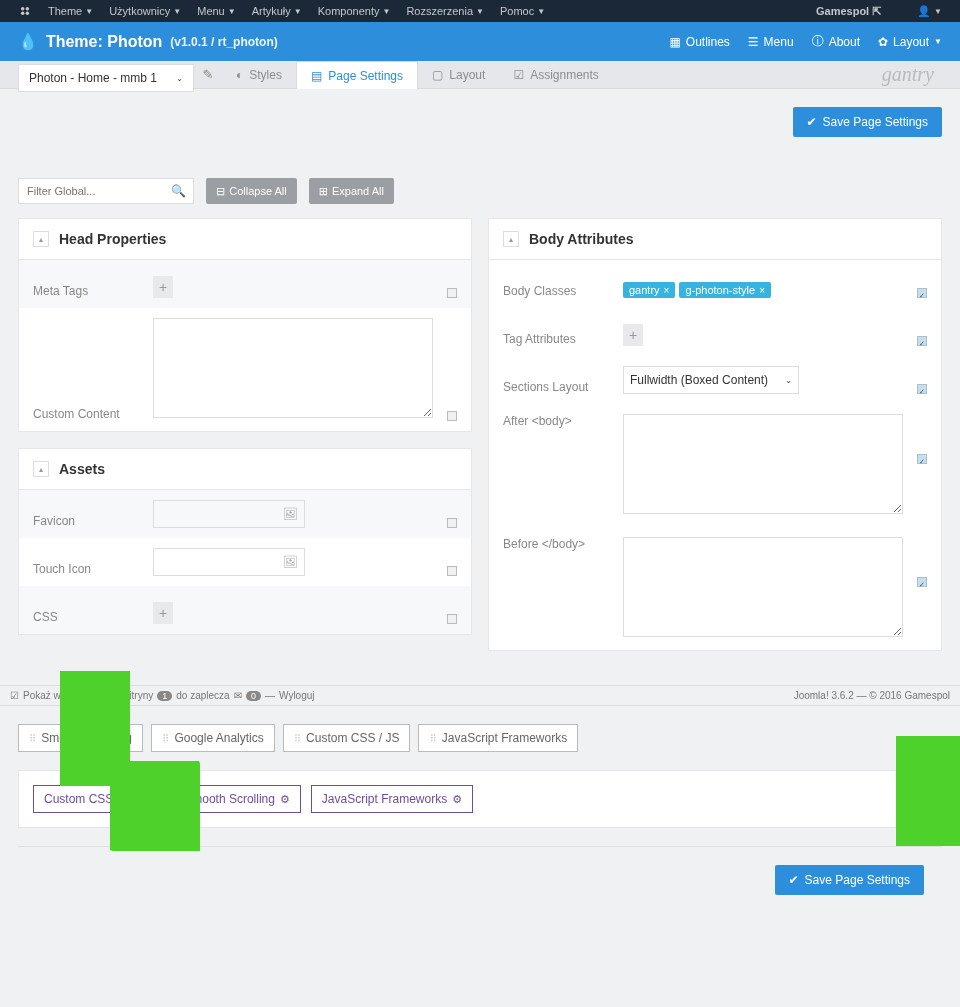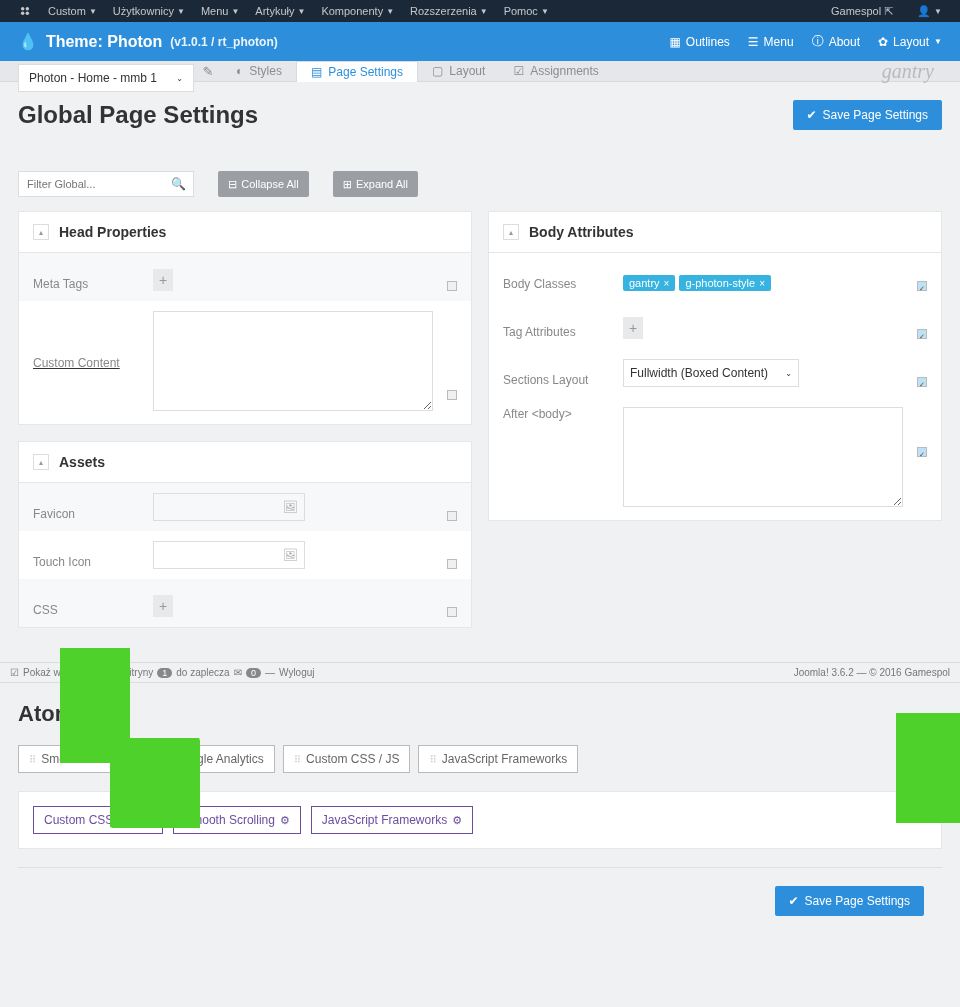--- a/index.html
+++ b/index.html
@@ -1,41 +1,41 @@
 <!DOCTYPE html>
 <html><head>
 <meta charset="utf-8">
 <style>
 * { box-sizing: border-box; margin: 0; padding: 0; }
 body { font-family: -apple-system, BlinkMacSystemFont, "Segoe UI", Arial, sans-serif; font-size: 13px; color: #333; background: #f0f1f3; }
 .top-nav { background: #1a2838; color: #c5c7cb; height: 22px; display: flex; align-items: center; padding: 0 10px; font-size: 11px; }
 .top-nav-left { display: flex; gap: 0; align-items: center; }
-.top-nav-right { margin-left: auto; display: flex; gap: 8px; align-items: flex-start; }
+.top-nav-right { margin-left: auto; display: flex; gap: 20px; align-items: flex-start; font-weight: bold; }
 .top-nav-item { padding: 0 8px; cursor: pointer; display: flex; align-items: center; gap: 3px; }
 .joomla-icon { width: 14px; height: 14px; display: inline-block; }
 .caret { font-size: 8px; }
 .theme-bar { background: #2d8fdb; color: #fff; height: 39px; display: flex; align-items: center; padding: 0 18px; }
 .theme-title { display: flex; align-items: center; gap: 8px; }
 .drop-icon { font-size: 16px; }
 .theme-name { font-size: 16px; font-weight: 600; }
 .theme-version { font-size: 12px; opacity: 0.9; font-weight: bold; }
 .theme-actions { margin-left: auto; display: flex; gap: 18px; }
 .theme-action { color: #fff; display: flex; align-items: center; gap: 5px; font-size: 12px; cursor: pointer; }
-.tab-bar { background: #e6e7ea; height: 21px; display: flex; align-items: stretch; padding: 0 18px; border-bottom: 1px solid #d9dadd; }
+.tab-bar { background: #e6e7ea; height: 28px; display: flex; align-items: stretch; padding: 0 18px; border-bottom: 1px solid #d9dadd; }
 .outline-select { background: #fff; border: 1px solid #ddd; height: 28px; margin: 3px 0; padding: 0 10px; display: flex; align-items: center; gap: 8px; font-size: 12px; cursor: pointer; min-width: 176px; justify-content: space-between; }
 .edit-btn { width: 28px; display: flex; align-items: center; justify-content: center; cursor: pointer; color: #888; }
 .tab { padding: 0 14px; display: flex; align-items: center; gap: 6px; color: #8a8d91; font-size: 12px; cursor: pointer; }
 .tab.active { background: #fff; color: #2d8fdb; border-top: 1px solid #d9dadd; border-left: 1px solid #d9dadd; border-right: 1px solid #d9dadd; margin-bottom: -1px; }
 .tab-icon { font-size: 12px; }
 .gantry-logo { margin-left: auto; color: #b8babe; font-size: 20px; font-style: italic; font-family: Georgia, serif; display: flex; align-items: center; padding-right: 8px; }
 .content { padding: 18px; }
 .page-header { display: flex; align-items: center; margin-bottom: 20px; }
 .page-title { font-size: 24px; font-weight: 700; color: #333; }
 .save-btn { margin-left: auto; background: #2d8fdb; color: #fff; border: none; padding: 8px 14px; font-size: 12px; cursor: pointer; display: flex; align-items: center; gap: 6px; border-radius: 2px; }
-.filter-row { display: flex; gap: 24px; margin-bottom: 14px; margin-top: 41px; }
+.filter-row { display: flex; gap: 12px; margin-bottom: 14px; margin-top: 41px; }
 .filter-input-wrap { position: relative; width: 176px; }
 .filter-input { width: 100%; height: 26px; border: 1px solid #ddd; padding: 0 28px 0 8px; font-size: 11px; color: #999; }
 .filter-search-icon { position: absolute; right: 8px; top: 6px; color: #333; font-size: 12px; }
 .collapse-btn { background: #9b9ea3; color: #fff; border: none; padding: 6px 10px; font-size: 11px; cursor: pointer; border-radius: 2px; display: flex; align-items: center; gap: 4px; }
 .columns { display: flex; gap: 16px; }
 .col { flex: 1; }
 .card { background: #fff; border: 1px solid #e5e6e8; margin-bottom: 16px; }
 .card-header { padding: 12px 14px; border-bottom: 1px solid #e5e6e8; display: flex; align-items: center; gap: 10px; }
 .collapse-toggle { width: 16px; height: 16px; border: 1px solid #ddd; display: flex; align-items: center; justify-content: center; font-size: 8px; cursor: pointer; color: #999; }
 .card-title { font-size: 14px; font-weight: 600; }
@@ -83,21 +83,21 @@
   <div class="top-nav-left">
     <span class="top-nav-item">
       <svg class="joomla-icon" viewBox="0 0 24 24">
           <circle cx="8" cy="8" r="3" fill="#c5c7cb"></circle>
           <circle cx="16" cy="8" r="3" fill="#c5c7cb"></circle>
           <circle cx="8" cy="16" r="3" fill="#c5c7cb"></circle>
           <circle cx="16" cy="16" r="3" fill="#c5c7cb"></circle>
         </svg>
     </span>
     <span class="top-nav-item">
-        <span>Custom</span> 
+        <span>Theme</span> 
         <span class="caret">▼</span>
       </span>
     <span class="top-nav-item">
         <span>Użytkownicy</span> 
         <span class="caret">▼</span>
       </span>
     <span class="top-nav-item">
         <span>Menu</span> 
         <span class="caret">▼</span>
       </span>
@@ -179,21 +179,20 @@
     </div>
   <div class="tab">
       <span class="tab-icon">☑</span> 
       <span>Assignments</span>
     </div>
   <div class="gantry-logo">gantry</div>
 </div>
 
 <div class="content rel-wrap">
   <div class="page-header">
-    <h1 class="page-title">Global Page Settings</h1>
     <button class="save-btn">
         <span>✔</span> 
         <span>Save Page Settings</span>
       </button>
   </div>
 
   <div class="filter-row">
     <div class="filter-input-wrap">
       <input class="filter-input" placeholder="Filter Global..." style="">
       <span class="filter-search-icon">🔍</span>
@@ -215,21 +214,21 @@
         <div class="card-header">
           <span class="collapse-toggle">▴</span>
           <span class="card-title">Head Properties</span>
         </div>
         <div class="card-body">
           <div class="field-row shaded">
             <span class="field-label">Meta Tags</span>
             <div class="field-control"><button class="add-btn">+</button></div>
             <span class="field-checkerr"></span>
           </div>
-          <div class="field-row" style="align-items:center;text-decoration:underline;">
+          <div class="field-row" style="align-items:flex-end;">
             <span class="field-label">Custom Content</span>
             <div class="field-control"><textarea class="textarea tall" style=""></textarea></div>
             <span class="field-checkerr" style="margin-top:64px;"></span>
           </div>
         </div>
       </div>
 
       <div class="card">
         <div class="card-header">
           <span class="collapse-toggle">▴</span>
@@ -297,20 +296,25 @@
                 <span class="caret">⌄</span>
               </div>
             </div>
             <span class="field-checkerr checked"><span class="checkmark">✓</span></span>
           </div>
           <div class="field-row" style="align-items:flex-start;">
             <span class="field-label">After &lt;body&gt;</span>
             <div class="field-control"><textarea class="textarea tall" style=""></textarea></div>
             <span class="field-checkerr checked" style="margin-top:40px;"><span class="checkmark">✓</span></span>
           </div>
+          <div class="field-row" style="align-items:flex-start;">
+            <span class="field-label">Before &lt;/body&gt;</span>
+            <div class="field-control"><textarea class="textarea tall" style=""></textarea></div>
+            <span class="field-checkerr checked" style="margin-top:40px;"><span class="checkmark">✓</span></span>
+          </div>
         </div>
       </div>
     </div>
   </div>
 </div>
 
 <div class="status-bar">
   <div class="status-left">
     <span>☑</span>
     <span>Pokaż witrynę</span>
@@ -320,21 +324,20 @@
     <span>do zaplecza</span>
     <span>✉</span>
     <span class="status-badge">0</span>
     <span>—</span>
     <span>Wyloguj</span>
   </div>
   <div class="status-right">Joomla! 3.6.2  —  © 2016 Gamespol</div>
 </div>
 
 <div class="atoms-section rel-wrap">
-  <h2 class="atoms-title">Atoms</h2>
 
   <div class="atom-bank">
     <div class="atom-chip">
         <span class="atom-grab">⠿</span> 
         <span>Smooth Scrolling</span>
       </div>
     <div class="atom-chip">
         <span class="atom-grab">⠿</span> 
         <span>Google Analytics</span>
       </div>

